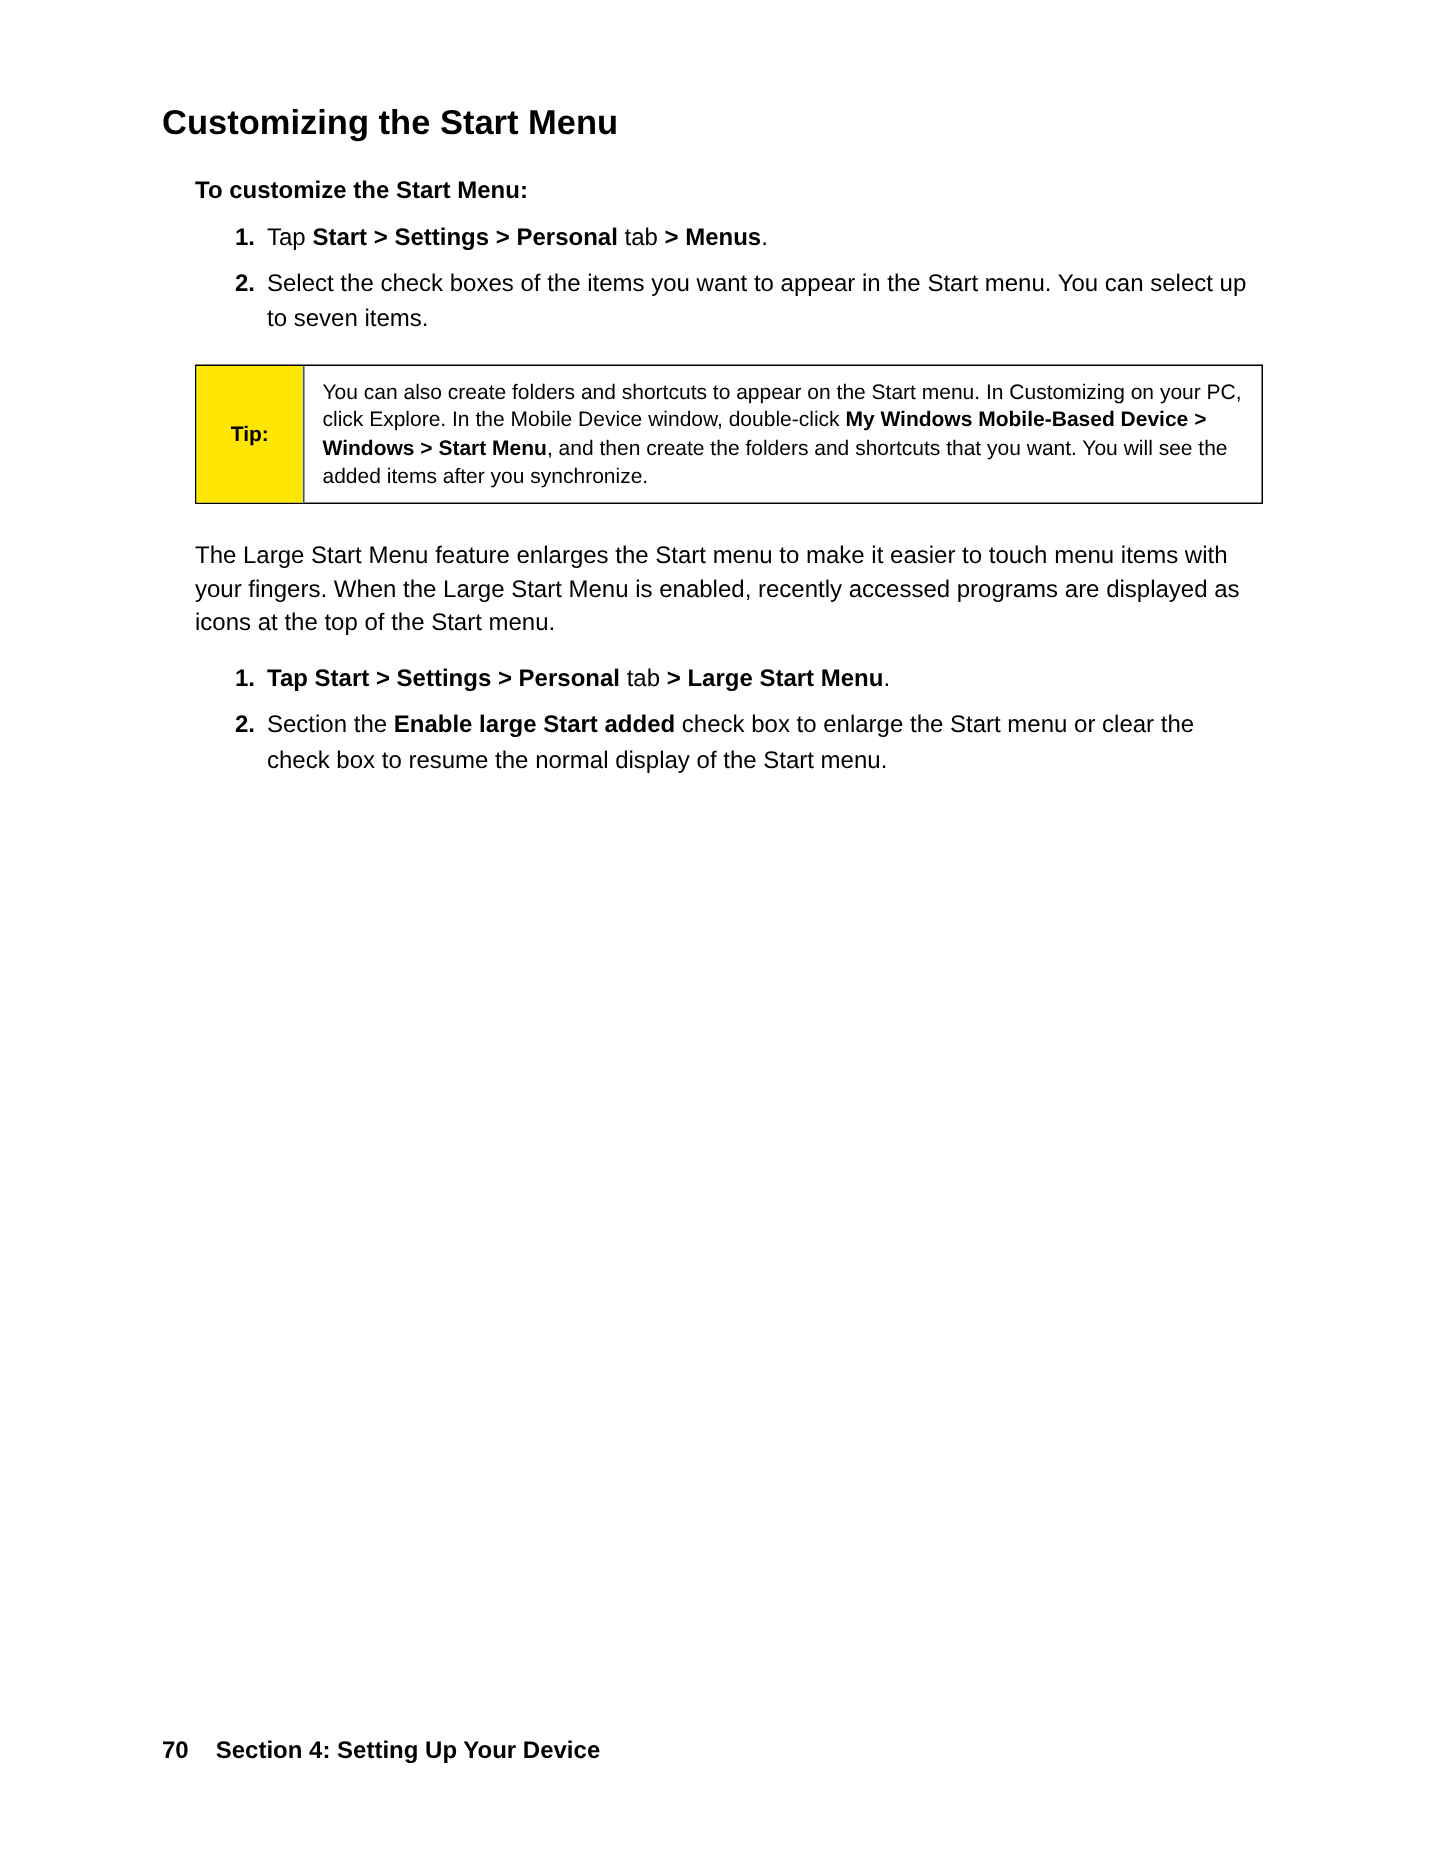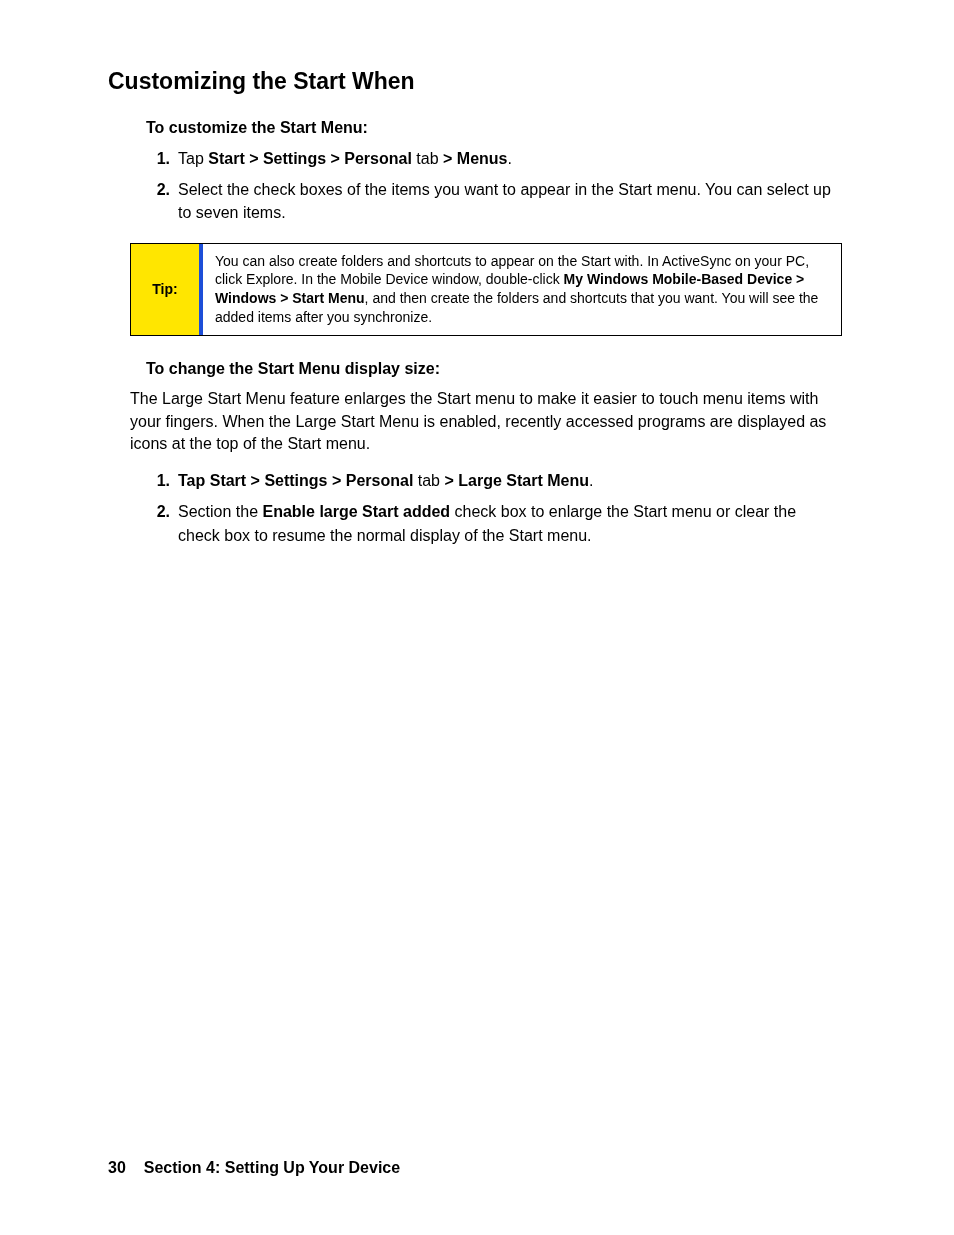--- a/index.html
+++ b/index.html
@@ -20,21 +20,21 @@
     font-size: 23px;
     font-weight: 700;
     margin: 0 0 24px 0;
   }
   .indent {
     margin-left: 22px;
   }
   .subheading {
     font-size: 16px;
     font-weight: 700;
-    margin: 0 0 10px 16px;
+    margin: 0 0 10px 0;
   }
   .body-text {
     font-size: 16px;
     line-height: 1.4;
     margin: 0 0 14px 0;
   }
   ol.steps {
     list-style: none;
     padding: 0;
     margin: 0 0 18px 0;
@@ -61,21 +61,21 @@
   }
   .tip-label {
     background: #ffe600;
     width: 72px;
     flex: 0 0 72px;
     display: flex;
     align-items: center;
     justify-content: center;
     font-weight: 700;
     font-size: 14px;
-    border-right: 4px solid #1d4ed8;
+    border-right: 1px solid #1d4ed8;
     box-sizing: border-box;
   }
   .tip-content {
     flex: 1;
     padding: 8px 12px;
     font-size: 14px;
     line-height: 1.35;
   }
   .b { font-weight: 700; }
   .footer {
@@ -85,61 +85,60 @@
     font-size: 16px;
   }
   .footer .pn { font-weight: 700; margin-right: 18px; }
   .footer .st { font-weight: 700; text-align: center; }
 </style>
 </head>
 <body>
 
 <div class="page">
 
-  <h1 class="heading">Customizing the Start When</h1>
+  <h1 class="heading">Customizing the Start Menu</h1>
 
   <div class="indent">
     <p class="subheading">To customize the Start Menu:</p>
 
     <ol class="steps">
       <li>
         <span class="num">1.</span>
         <span>
           <span>Tap </span><span class="b">Start &gt; Settings &gt; Personal</span><span> tab </span><span class="b">&gt; Menus</span><span>.</span>
         </span>
       </li>
       <li>
         <span class="num">2.</span>
         <span>Select the check boxes of the items you want to appear in the Start menu. You can select up to seven items.</span>
       </li>
     </ol>
 
     <div class="tip-box">
       <div class="tip-label">Tip:</div>
       <div class="tip-content">
-        <span>You can also create folders and shortcuts to appear on the Start with. In ActiveSync on your PC, click Explore. In the Mobile Device window, double-click </span><span class="b">My Windows Mobile-Based Device &gt; Windows &gt; Start Menu</span><span>, and then create the folders and shortcuts that you want. You will see the added items after you synchronize.</span>
+        <span>You can also create folders and shortcuts to appear on the Start menu. In Customizing on your PC, click Explore. In the Mobile Device window, double-click </span><span class="b">My Windows Mobile-Based Device &gt; Windows &gt; Start Menu</span><span>, and then create the folders and shortcuts that you want. You will see the added items after you synchronize.</span>
       </div>
     </div>
 
-    <p class="subheading">To change the Start Menu display size:</p>
     <p class="body-text">The Large Start Menu feature enlarges the Start menu to make it easier to touch menu items with your fingers. When the Large Start Menu is enabled, recently accessed programs are displayed as icons at the top of the Start menu.</p>
 
     <ol class="steps">
       <li>
         <span class="num">1.</span>
         <span>
           <span class="b">Tap Start &gt; Settings &gt; Personal</span><span> tab </span><span class="b">&gt; Large Start Menu</span><span>.</span>
         </span>
       </li>
       <li>
         <span class="num">2.</span>
         <span>
           <span>Section the </span><span class="b">Enable large Start added</span><span> check box to enlarge the Start menu or clear the check box to resume the normal display of the Start menu.</span>
         </span>
       </li>
     </ol>
   </div>
 
   <div class="footer">
-    <span class="pn">30</span><span class="st">Section 4: Setting Up Your Device</span>
+    <span class="pn">70</span><span class="st">Section 4: Setting Up Your Device</span>
   </div>
 
 </div>
 
 </body></html>

